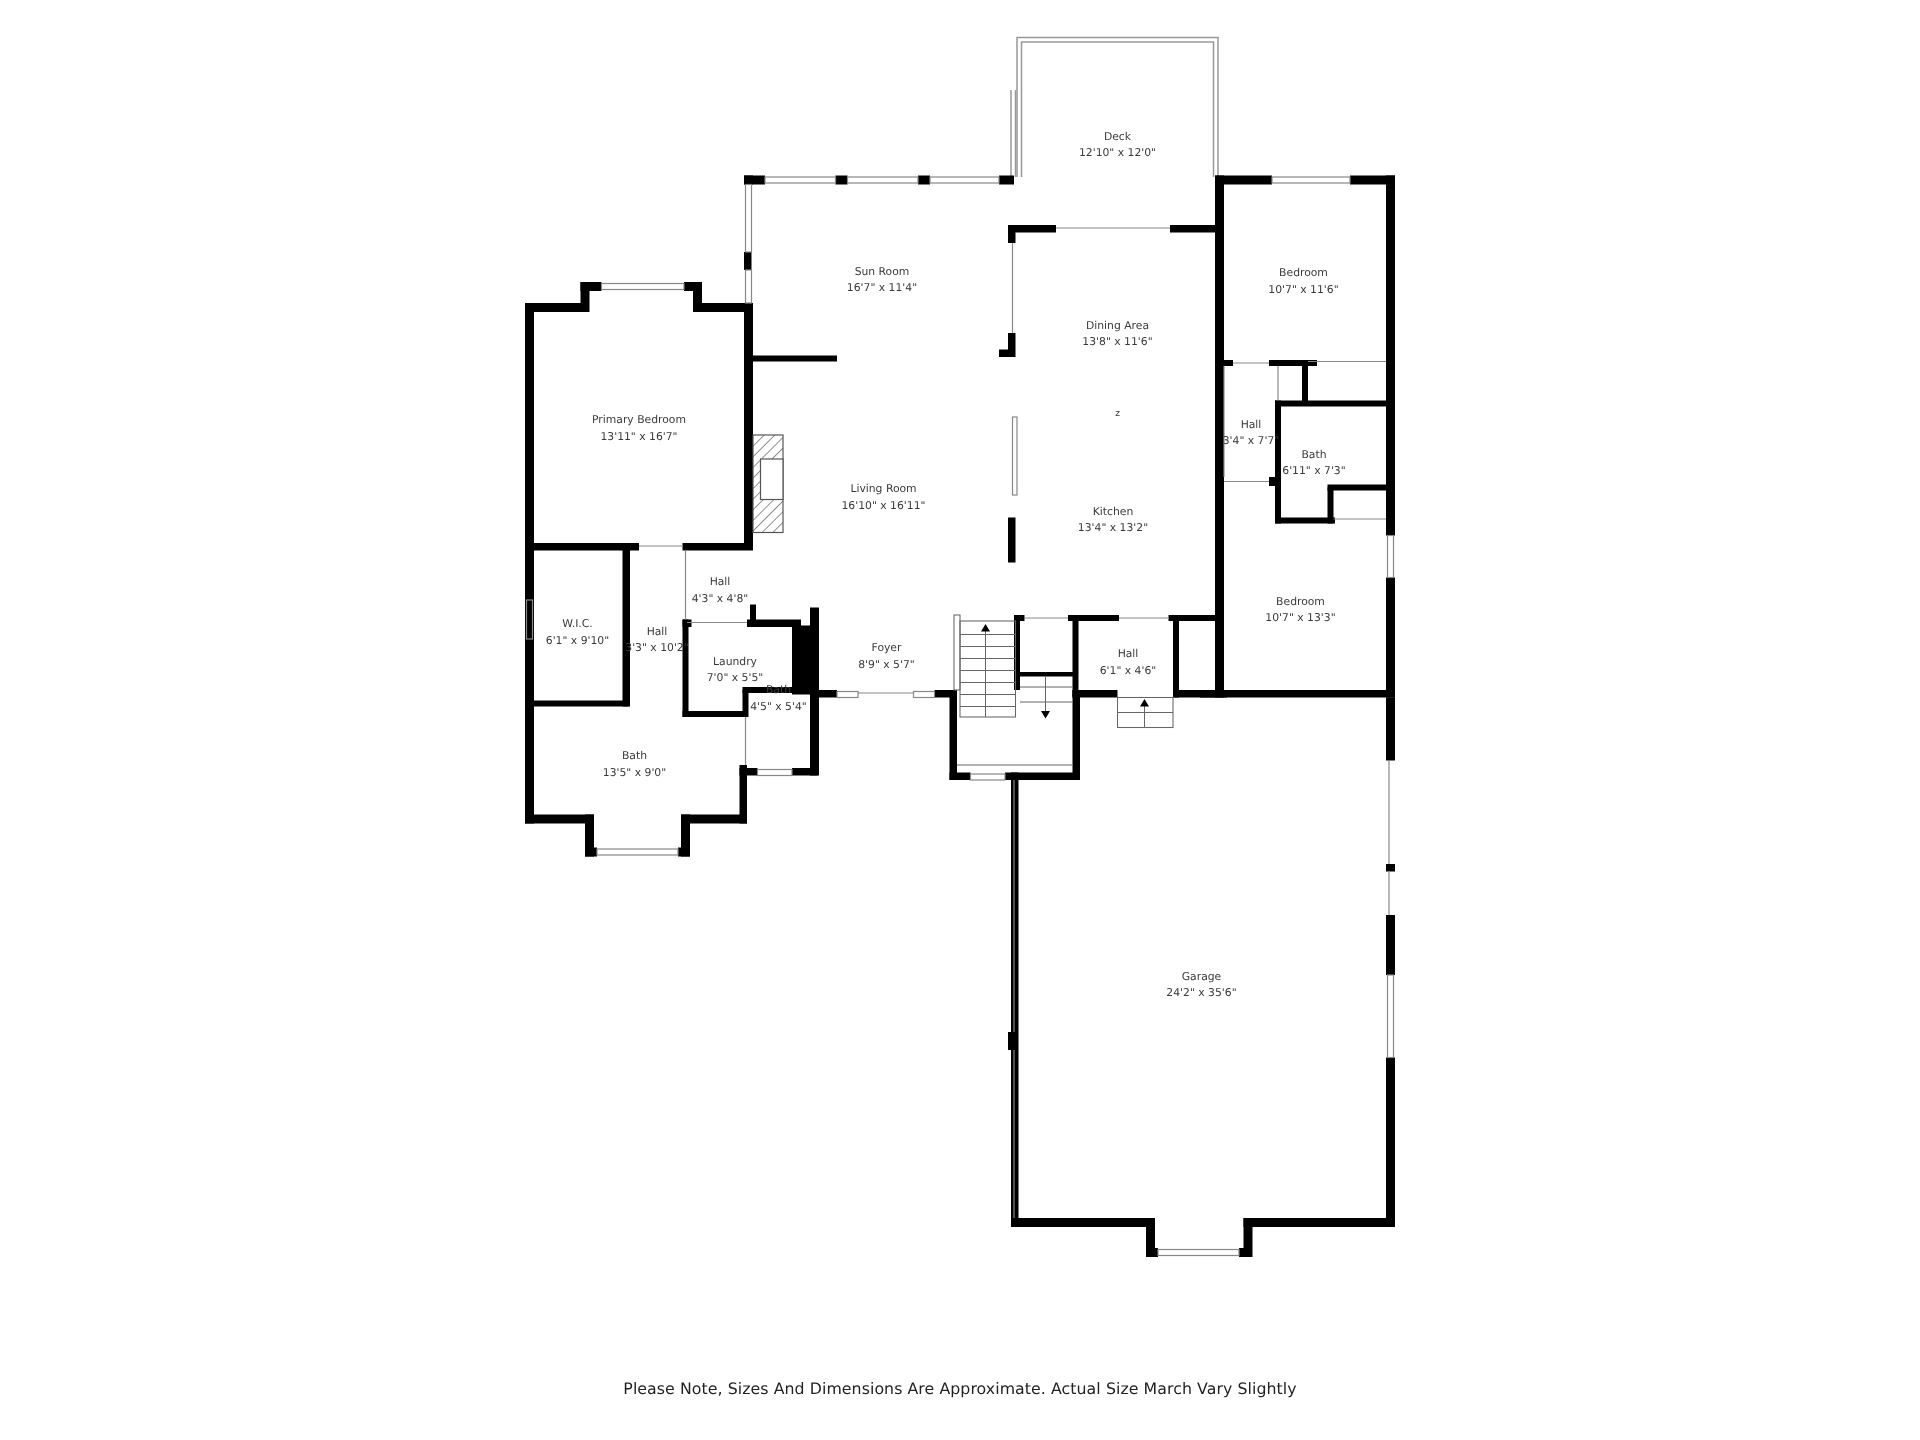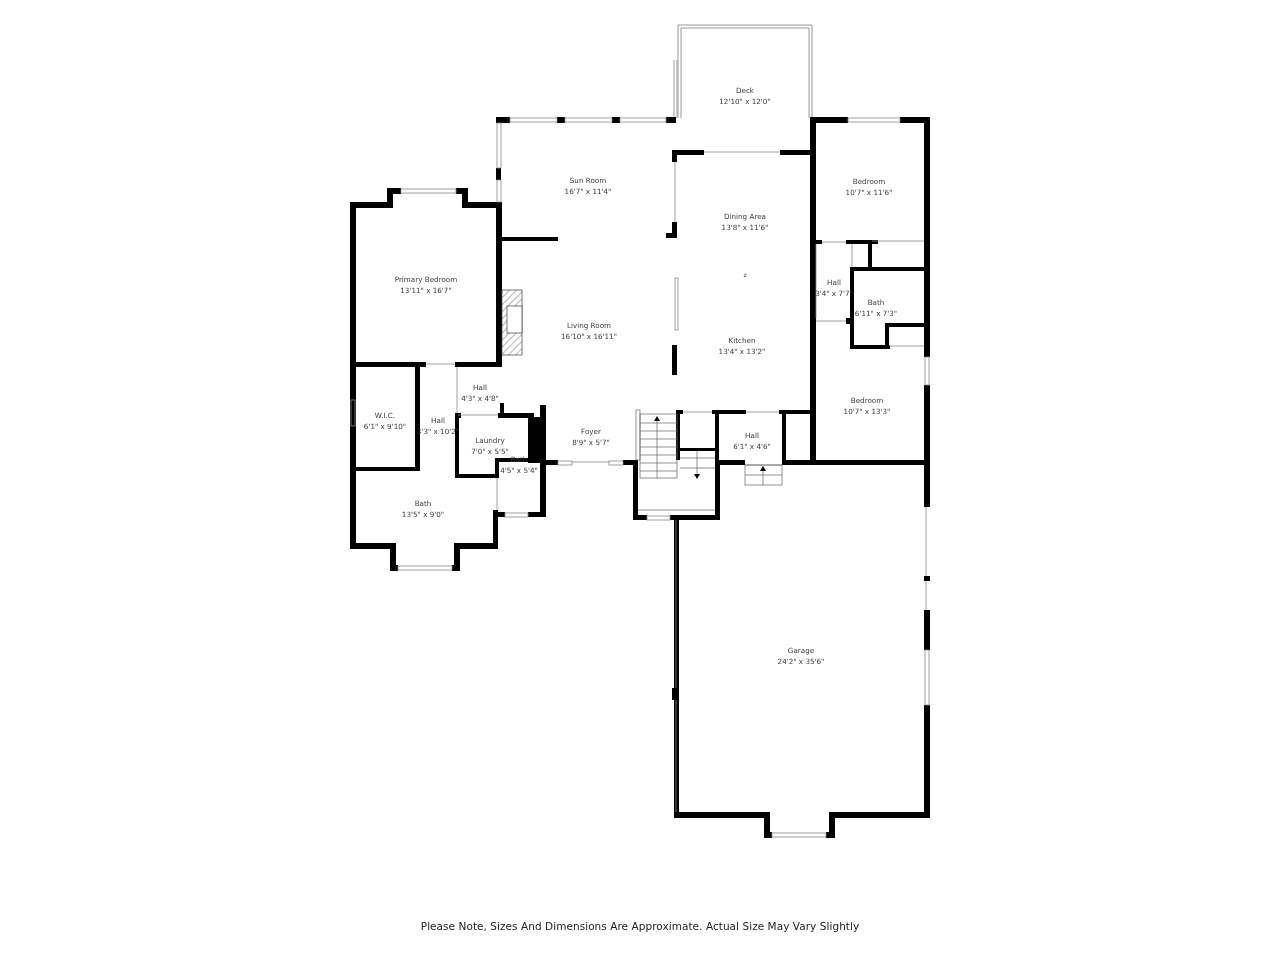--- a/index.html
+++ b/index.html
@@ -274,13 +274,13 @@
         <text class="room-label" x="423" y="506">Bath</text>
         <text class="room-label" x="423" y="517">13'5" x 9'0"</text>
       </g>
       <g>
         <text class="room-label" x="801" y="653">Garage</text>
         <text class="room-label" x="801" y="664">24'2" x 35'6"</text>
       </g>
     </g>
 </svg>
 
-<div class="note">Please Note, Sizes And Dimensions Are Approximate. Actual Size May Vary Slightly</div>
+<div class="note">Please Note, Sizes And Dimensions Are Approximate. Actual Size March Vary Slightly</div>
 
 </body></html>

